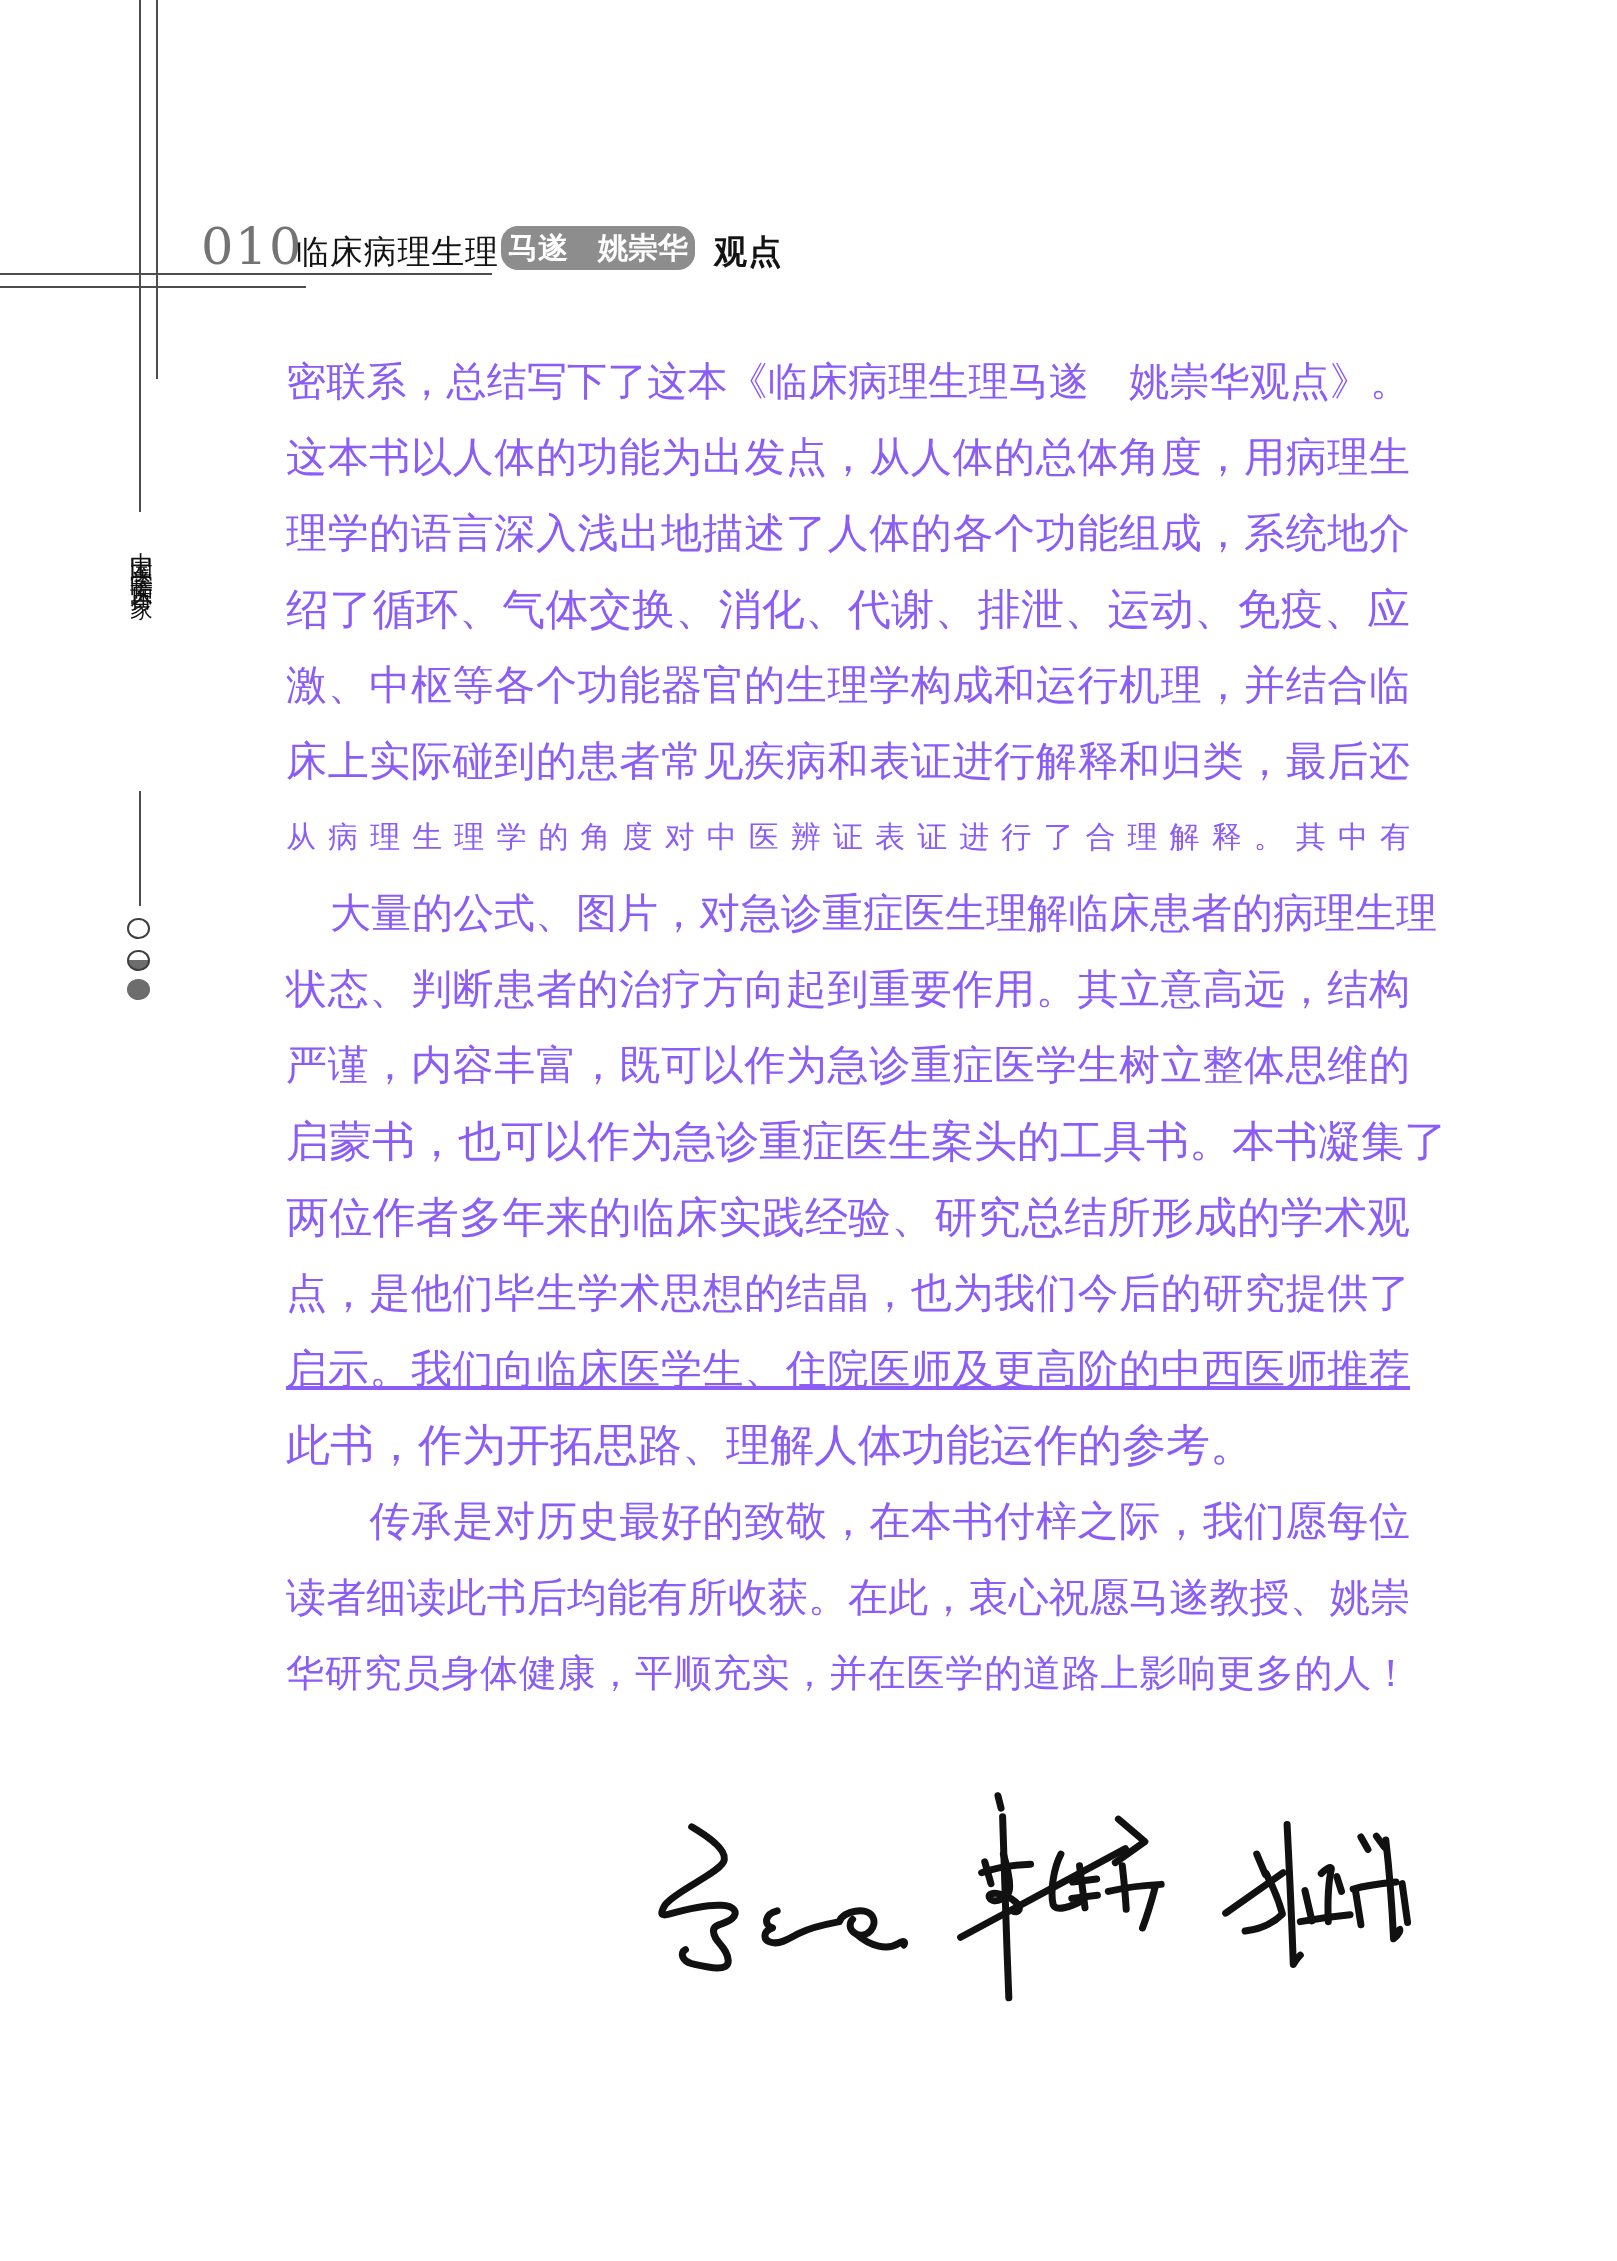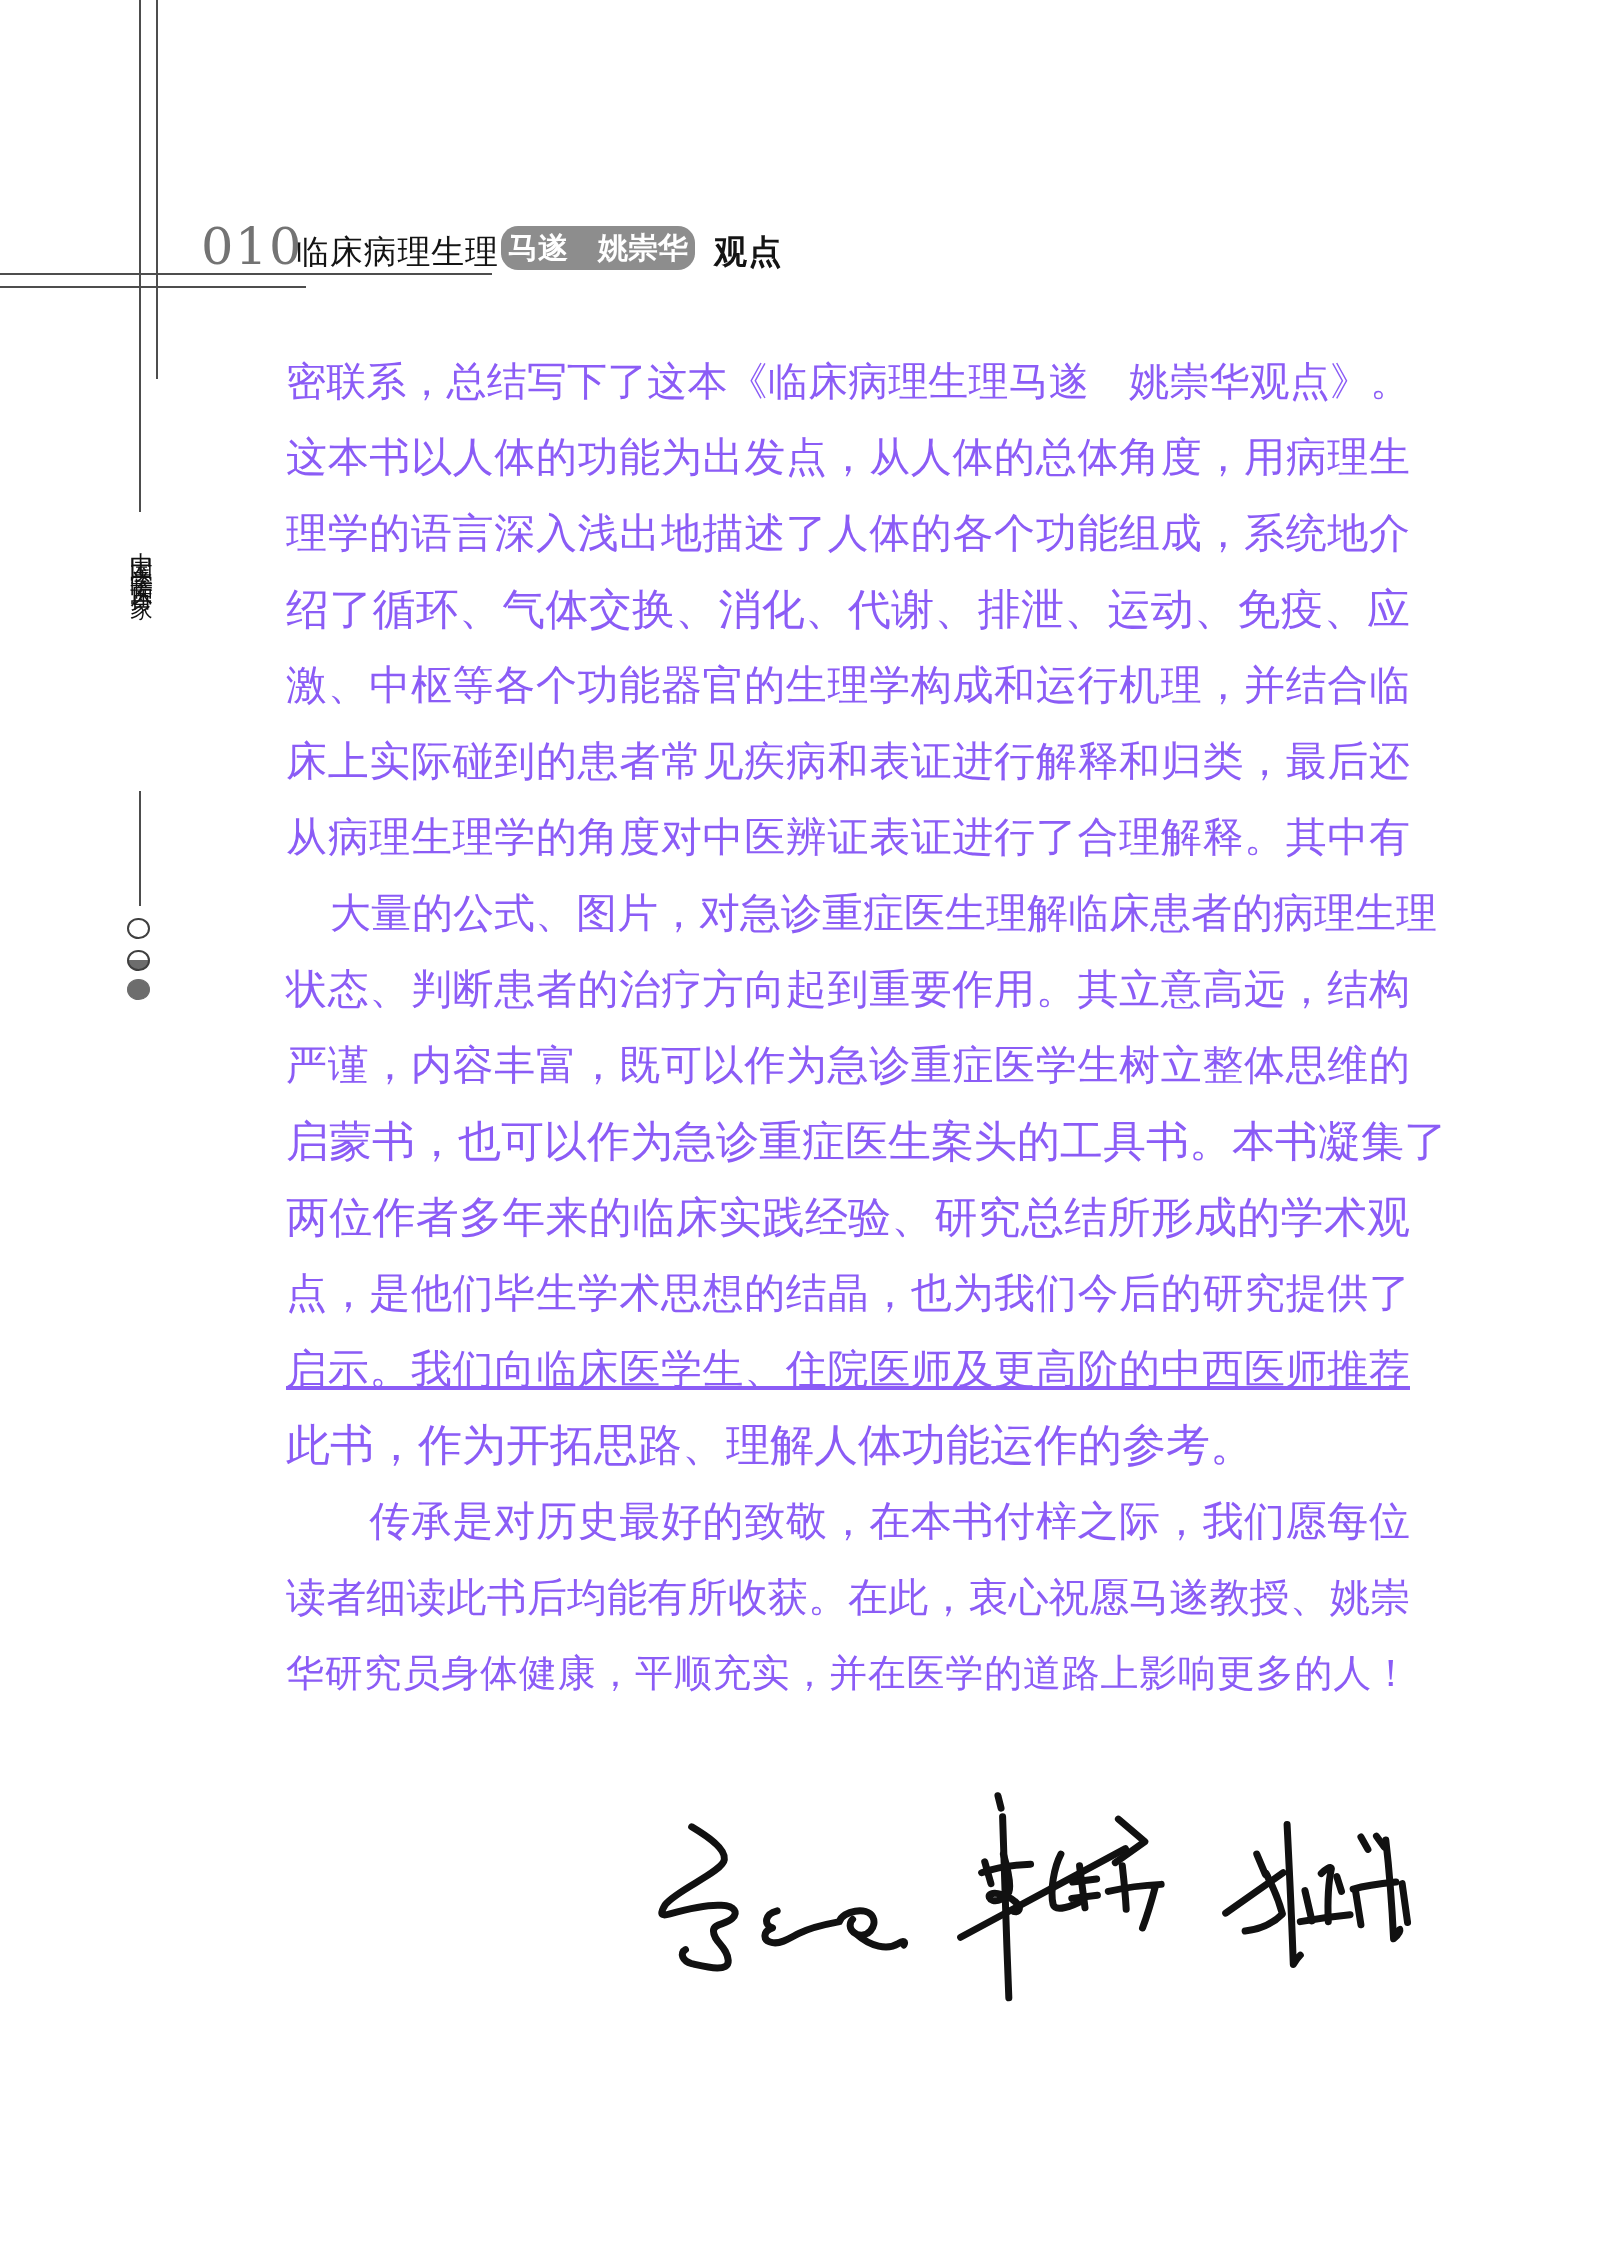--- a/index.html
+++ b/index.html
@@ -92,21 +92,21 @@
   <div class="sb-circle" id="circle-half"></div>
   <div class="sb-circle" id="circle-filled"></div>
 
   <div id="body-text">
     <div class="bline" style="font-size: 40px;">密联系，总结写下了这本《临床病理生理马遂　姚崇华观点》。</div>
     <div class="bline" style="font-size: 41px;">这本书以人体的功能为出发点，从人体的总体角度，用病理生</div>
     <div class="bline" style="font-size: 41px;">理学的语言深入浅出地描述了人体的各个功能组成，系统地介</div>
     <div class="bline" style="font-size: 43px;">绍了循环、气体交换、消化、代谢、排泄、运动、免疫、应</div>
     <div class="bline" style="font-size: 41px;">激、中枢等各个功能器官的生理学构成和运行机理，并结合临</div>
     <div class="bline" style="font-size: 41px;">床上实际碰到的患者常见疾病和表证进行解释和归类，最后还</div>
-    <div class="bline" style="font-size: 41px;">从病理生理学的角度对中医辨证表证进行了合理解释。其中有</div>
+    <div class="bline" style="font-size: 30px;">从病理生理学的角度对中医辨证表证进行了合理解释。其中有</div>
     <div class="bline" style="font-size: 41px; margin-left: 44px;">大量的公式、图片，对急诊重症医生理解临床患者的病理生理</div>
     <div class="bline" style="font-size: 41px;">状态、判断患者的治疗方向起到重要作用。其立意高远，结构</div>
     <div class="bline" style="font-size: 41px;">严谨，内容丰富，既可以作为急诊重症医学生树立整体思维的</div>
     <div class="bline" style="font-size: 43px;">启蒙书，也可以作为急诊重症医生案头的工具书。本书凝集了</div>
     <div class="bline" style="font-size: 43px;">两位作者多年来的临床实践经验、研究总结所形成的学术观</div>
     <div class="bline" style="font-size: 41px;">点，是他们毕生学术思想的结晶，也为我们今后的研究提供了</div>
     <div class="bline" style="font-size: 41px; text-decoration: underline;">启示。我们向临床医学生、住院医师及更高阶的中西医师推荐</div>
     <div class="bline para-end">此书，作为开拓思路、理解人体功能运作的参考。</div>
     <div class="bline" style="font-size: 41px;">　　传承是对历史最好的致敬，在本书付梓之际，我们愿每位</div>
     <div class="bline" style="font-size: 40px;">读者细读此书后均能有所收获。在此，衷心祝愿马遂教授、姚崇</div>

